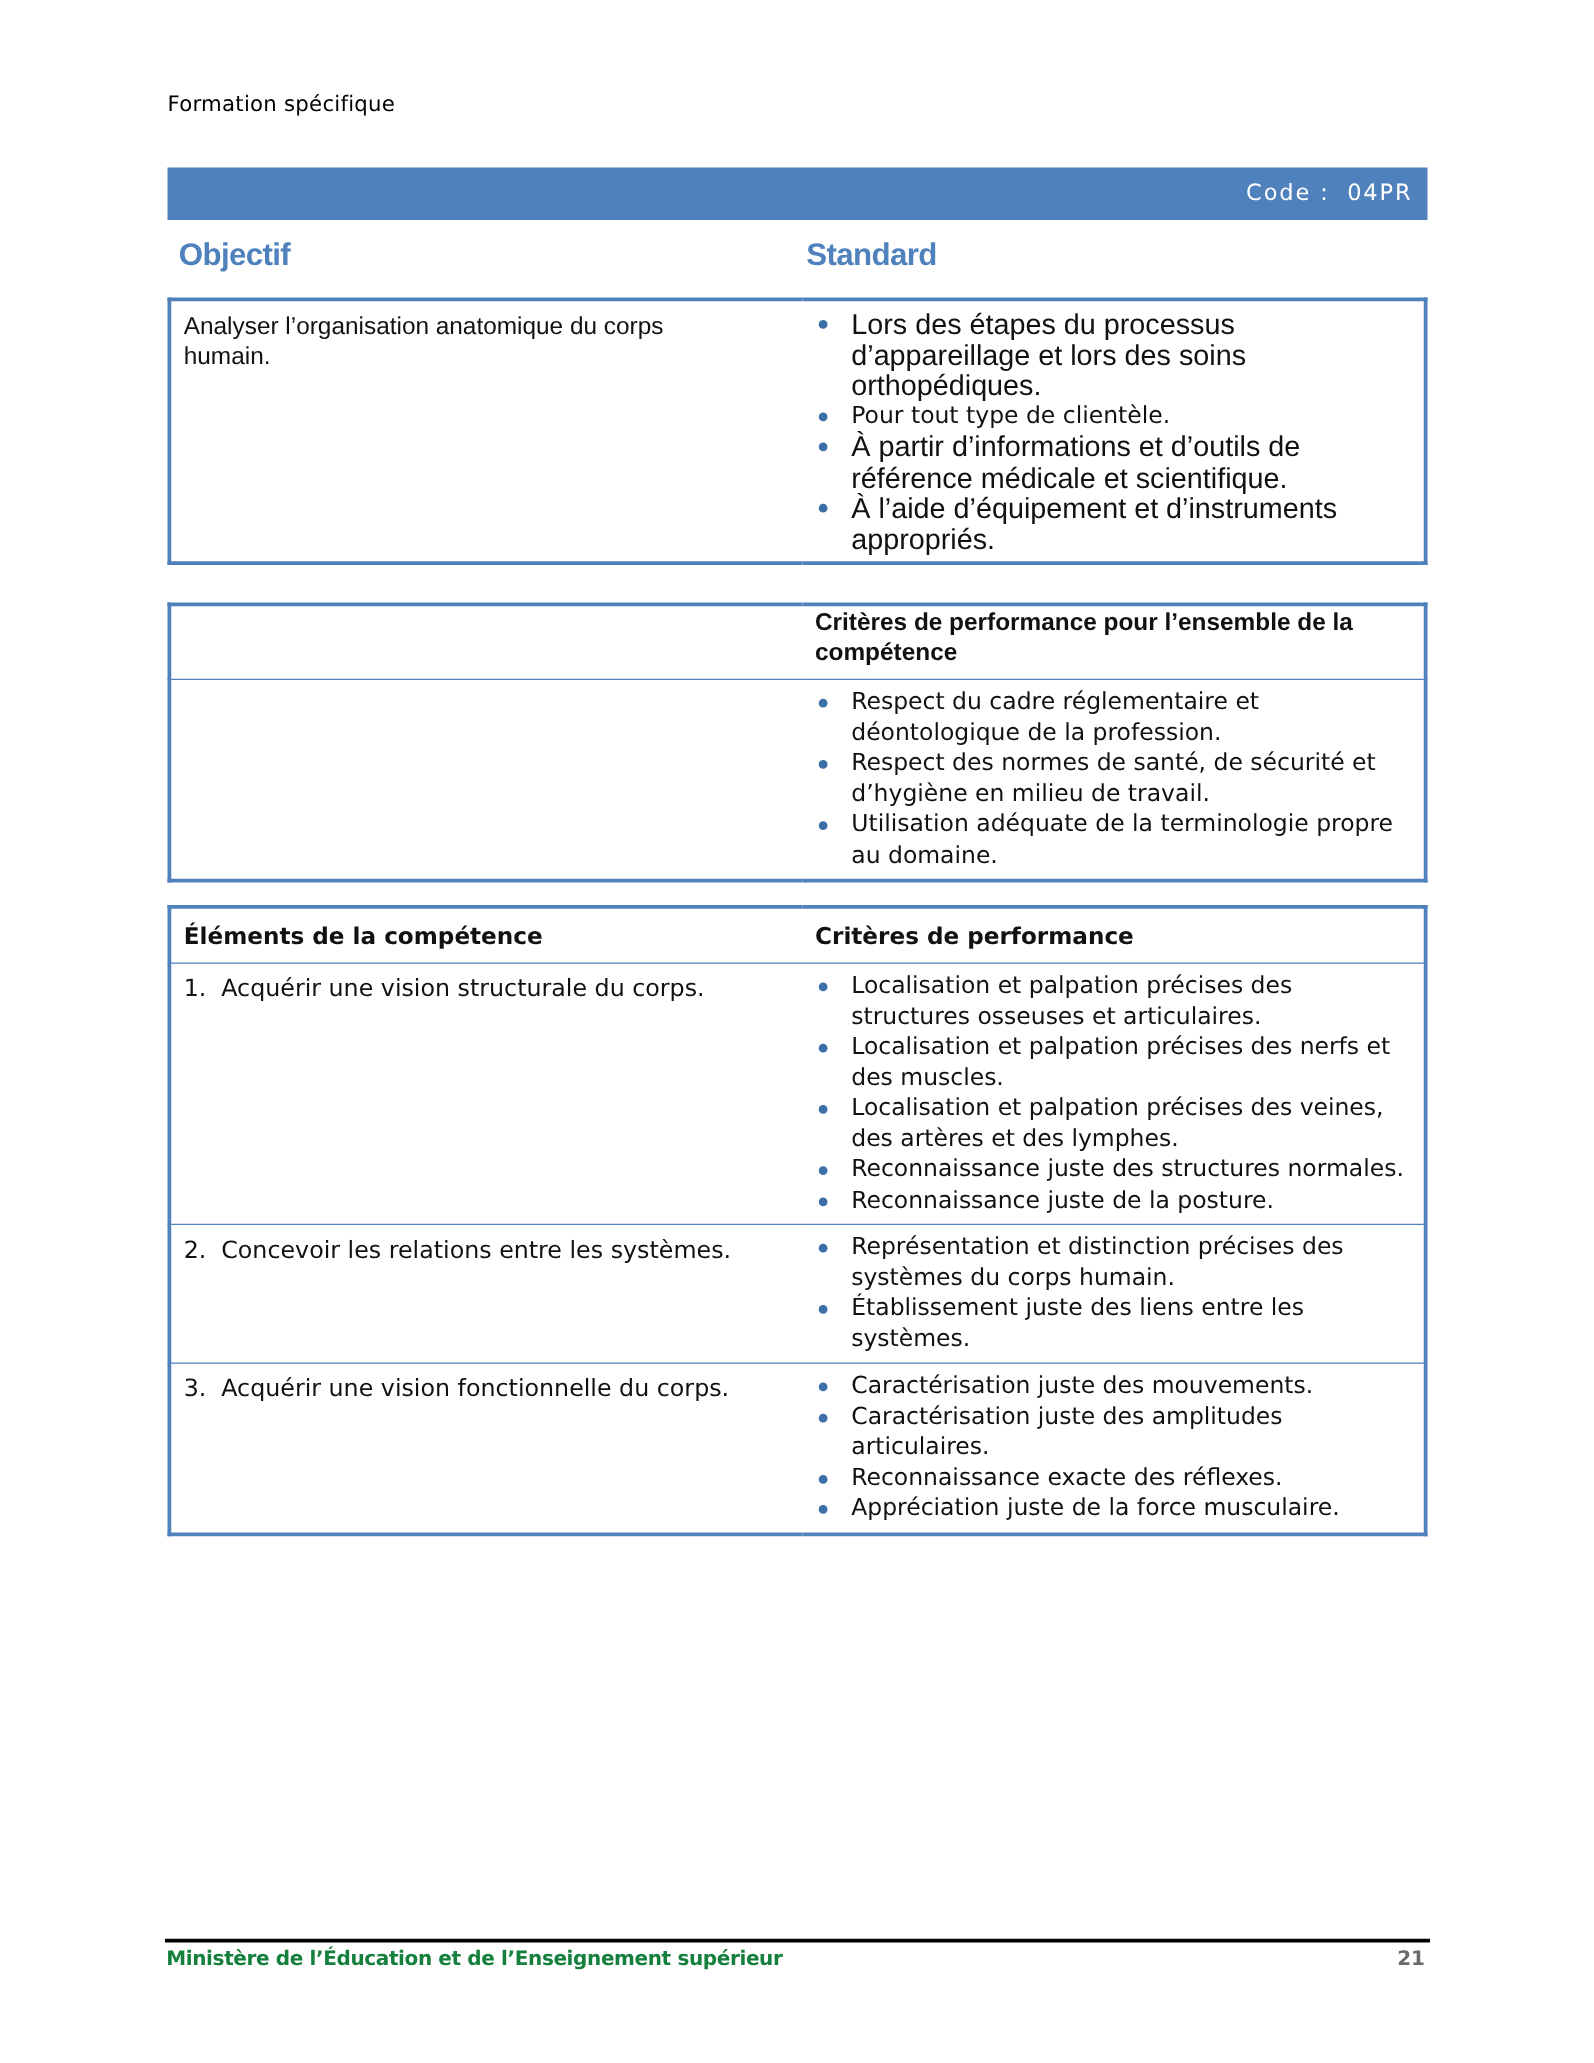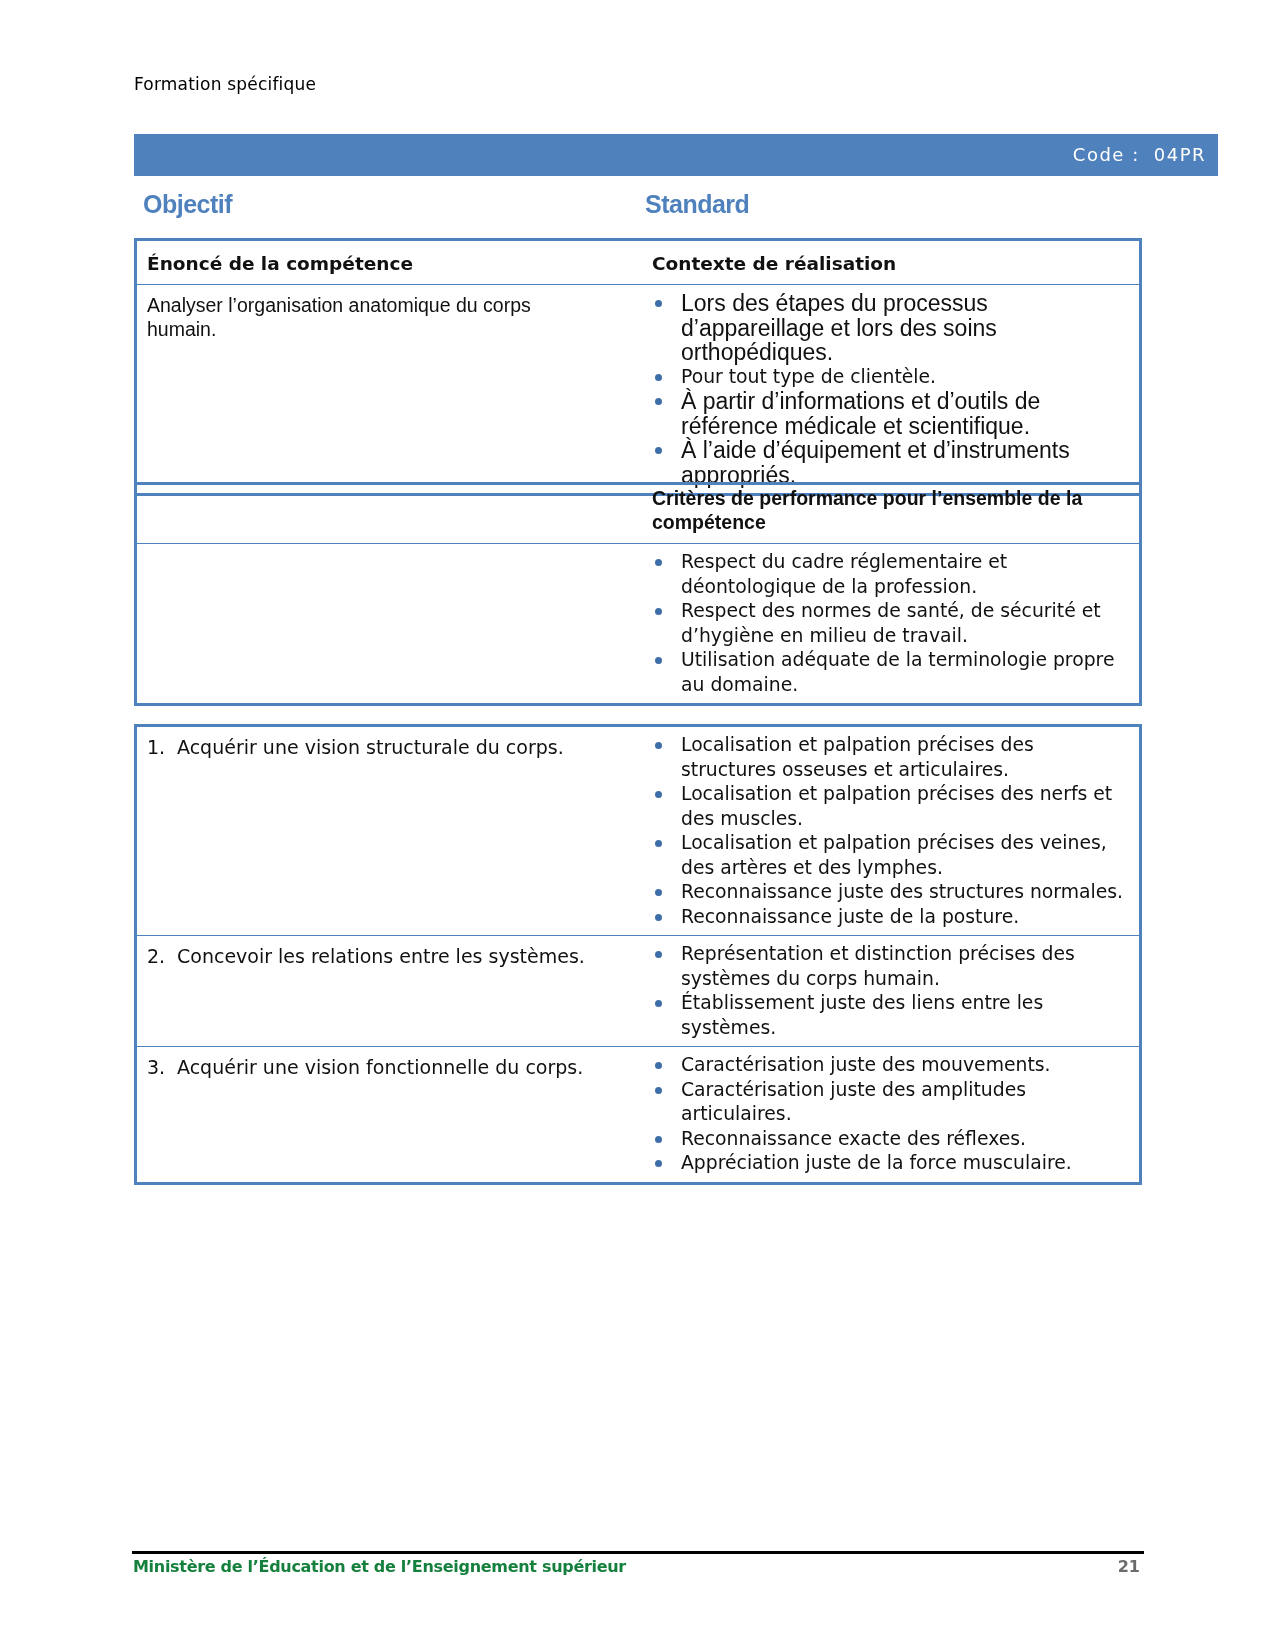--- a/index.html
+++ b/index.html
@@ -1,18 +1,18 @@
 <!DOCTYPE html>
 <html><head>
 <meta charset="utf-8">
 <style>
   html, body { margin:0; padding:0; background:#ffffff; }
   body { width:1275px; height:1650px; position:relative; font-family:"DejaVu Sans", sans-serif; color:#111; overflow:hidden; }
   .running-head { position:absolute; left:134px; top:74px; font-size:17px; color:#000000; letter-spacing:0.2px; }
-  .code-bar { position:absolute; left:134px; top:134px; width:1084px; height:42px; background:#4f81bd; color:#ffffff;text-align:center; }
+  .code-bar { position:absolute; left:134px; top:134px; width:1008px; height:42px; background:#4f81bd; color:#ffffff;text-align:center; }
   .code-bar .code { position:absolute; right:12px; top:10px; font-size:18px; letter-spacing:1.5px; }
   .code-bar .code .code-val { margin-left:14px; }
   .col-title { position:absolute; top:190px; font-family:"Liberation Sans", sans-serif; font-weight:bold; font-size:25px; color:#4f81bd; letter-spacing:-0.5px; }
   .col-title.left { left:143px; }
   .col-title.right { left:645px;text-align:center; }
   table.comp { position:absolute; left:134px; width:1008px; border-collapse:collapse; border:3px solid #4f81bd; table-layout:fixed; }
   table.comp td { vertical-align:top; padding:0; border-top:1.5px solid #4f81bd; }
   table.comp tr:first-child td { border-top:none; }
   td.lcol { width:495px; padding-left:10px !important; }
   td.rcol { width:auto; }
@@ -40,28 +40,20 @@
   <div class="code">
     <span>Code :</span><span class="code-val">04PR</span>
   </div>
 </div>
 
 <div class="col-title left">Objectif</div>
 <div class="col-title right">Standard</div>
 
 <table class="comp" style="top:238px;">
   <tbody>
-      <tr>
-    <td class="lcol">
-          <div class="th">Énoncé de la compétence</div>
-        </td>
-    <td class="rcol">
-          <div class="th">Contexte de réalisation</div>
-        </td>
-  </tr>
   <tr>
     <td class="lcol">
           <div class="body-text sans" style="padding-right:60px;">Analyser l’organisation anatomique du corps humain.</div>
         </td>
     <td class="rcol">
       <ul class="bul">
         <li class="sans">Lors des étapes du processus d’appareillage et lors des soins orthopédiques.</li>
         <li>Pour tout type de clientèle.</li>
         <li class="sans">À partir d’informations et d’outils de référence médicale et scientifique.</li>
         <li class="sans">À l’aide d’équipement et d’instruments appropriés.</li>
@@ -91,20 +83,28 @@
         <li>Respect des normes de santé, de sécurité et d’hygiène en milieu de travail.</li>
         <li>Utilisation adéquate de la terminologie propre au domaine.</li>
       </ul>
     </td>
   </tr>
 </tbody>
   </table>
 
 <table class="comp" style="top:724px;">
   <tbody>
+      <tr>
+    <td class="lcol">
+          <div class="th">Éléments de la compétence</div>
+        </td>
+    <td class="rcol">
+          <div class="th">Critères de performance</div>
+        </td>
+  </tr>
   <tr>
     <td class="lcol">
       <div class="num-item">
         <span class="num">1.</span>
         <span>Acquérir une vision structurale du corps.</span>
       </div>
     </td>
     <td class="rcol">
       <ul class="bul">
         <li>Localisation et palpation précises des structures osseuses et articulaires.</li>

